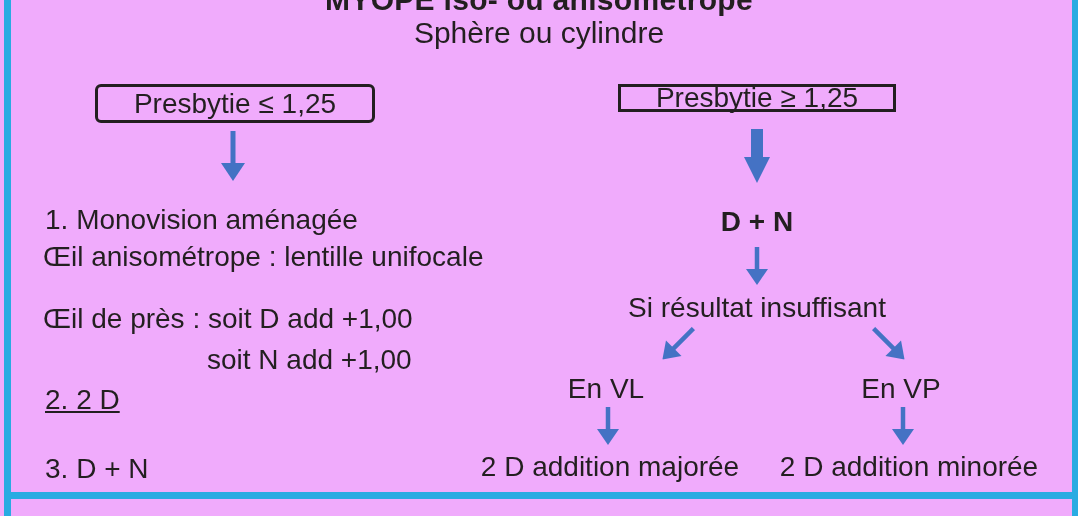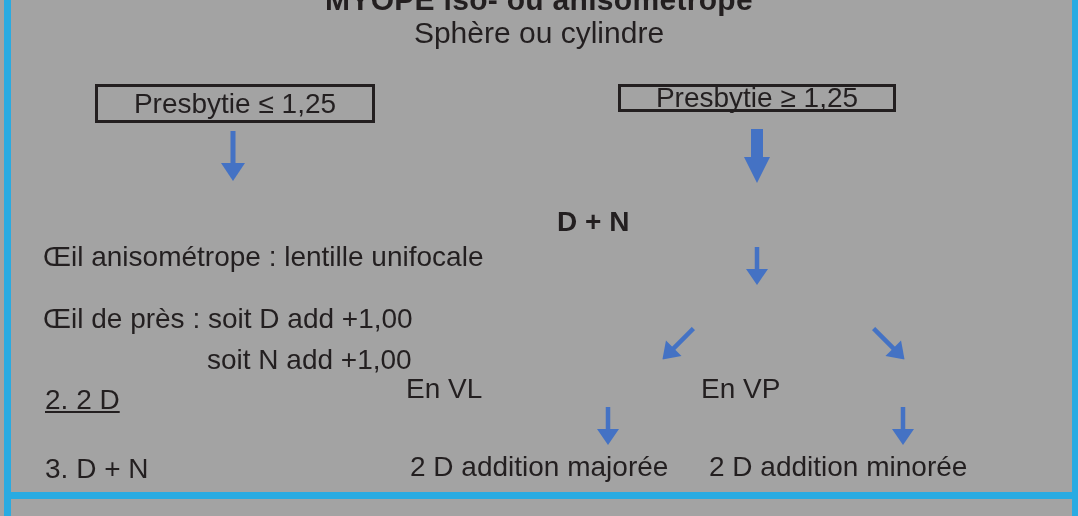--- a/index.html
+++ b/index.html
@@ -1,20 +1,20 @@
 <!DOCTYPE html>
 <html><head>
 <meta charset="utf-8">
 <style>
   html,body{margin:0;padding:0;background:#ffffff;}
   .fig{
     position:relative;
     width:1078px;height:516px;
     overflow:hidden;
-    background:#a3a3a3;
+    background:#f0abfc;
     font-family:"Liberation Sans","DejaVu Sans",sans-serif;
     color:#231f20;
   }
   .abs{position:absolute;}
   
   .bar{position:absolute;background:#29abe2;}
   .bar-left{left:4px;top:0;width:7px;height:516px;}
   .bar-right{left:1072px;top:0;width:6px;height:516px;}
   .bar-bottom{left:4px;top:492px;width:1074px;height:7px;}
   
@@ -25,25 +25,25 @@
   .subtitle{
     left:0;width:1078px;top:16px;text-align:center;
     font-size:30px;white-space:nowrap;
   }
   
   .cond-box{
     border:3px solid #231f20;
     display:flex;align-items:center;justify-content:center;
     font-size:28px;white-space:nowrap;box-sizing:border-box;
   }
-  .box-left{left:95px;top:84px;width:280px;height:39px;}
+  .box-left{left:95px;top:84px;width:280px;height:39px;border-radius:6px;}
   .box-right{left:618px;top:84px;width:278px;height:28px;}
   
   .t{font-size:28px;white-space:nowrap;line-height:1.2;}
-  .c{}
+  .c{text-align:center;}
   .bold{font-weight:bold;}
   
   .arrow svg{display:block;}
   .arrow{position:absolute;}
   .arrow polygon,.arrow rect{fill:#4472c4;}
   .rot-dl{transform:rotate(45deg);}
   .rot-dr{transform:rotate(-45deg);}
 </style>
 </head>
 <body>
@@ -67,35 +67,37 @@
     </svg>
   </div>
 
   <div class="arrow" style="left:744px;top:129px;">
     <svg width="26" height="54" viewBox="0 0 26 54">
       <rect x="7" y="0" width="12" height="30"></rect>
       <polygon points="0,28 26,28 13,54"></polygon>
     </svg>
   </div>
 
+  <div class="abs t" style="left:45px;top:203px;">1. Monovision aménagée</div>
   <div class="abs t" style="left:43px;top:240px;">Œil anisométrope : lentille unifocale</div>
   <div class="abs t" style="left:43px;top:278px;margin-top:24px;">Œil de près : soit D add +1,00</div>
   <div class="abs t" style="left:207px;top:315px;margin-top:28px;">soit N add +1,00</div>
   <div class="abs t" style="left:45px;top:383px;text-decoration:underline;">2. 2 D</div>
   <div class="abs t" style="left:45px;top:452px;">3. D + N</div>
 
   <div class="abs t c bold" style="left:557px;top:205px;width:400px;">D + N</div>
 
   <div class="arrow" style="left:745px;top:247px;">
     <svg width="24" height="38" viewBox="0 0 24 38">
       <rect x="9.75" y="0" width="4.5" height="24"></rect>
       <polygon points="1,22 23,22 12,38"></polygon>
     </svg>
   </div>
 
+  <div class="abs t c" style="left:557px;top:291px;width:400px;">Si résultat insuffisant</div>
 
   <div class="arrow rot-dl" style="left:666px;top:322px;">
     <svg width="24" height="44" viewBox="0 0 24 44">
       <rect x="9.75" y="0" width="4.5" height="30"></rect>
       <polygon points="1,28 23,28 12,44"></polygon>
     </svg>
   </div>
   <div class="arrow rot-dr" style="left:877px;top:322px;">
     <svg width="24" height="44" viewBox="0 0 24 44">
       <rect x="9.75" y="0" width="4.5" height="30"></rect>

